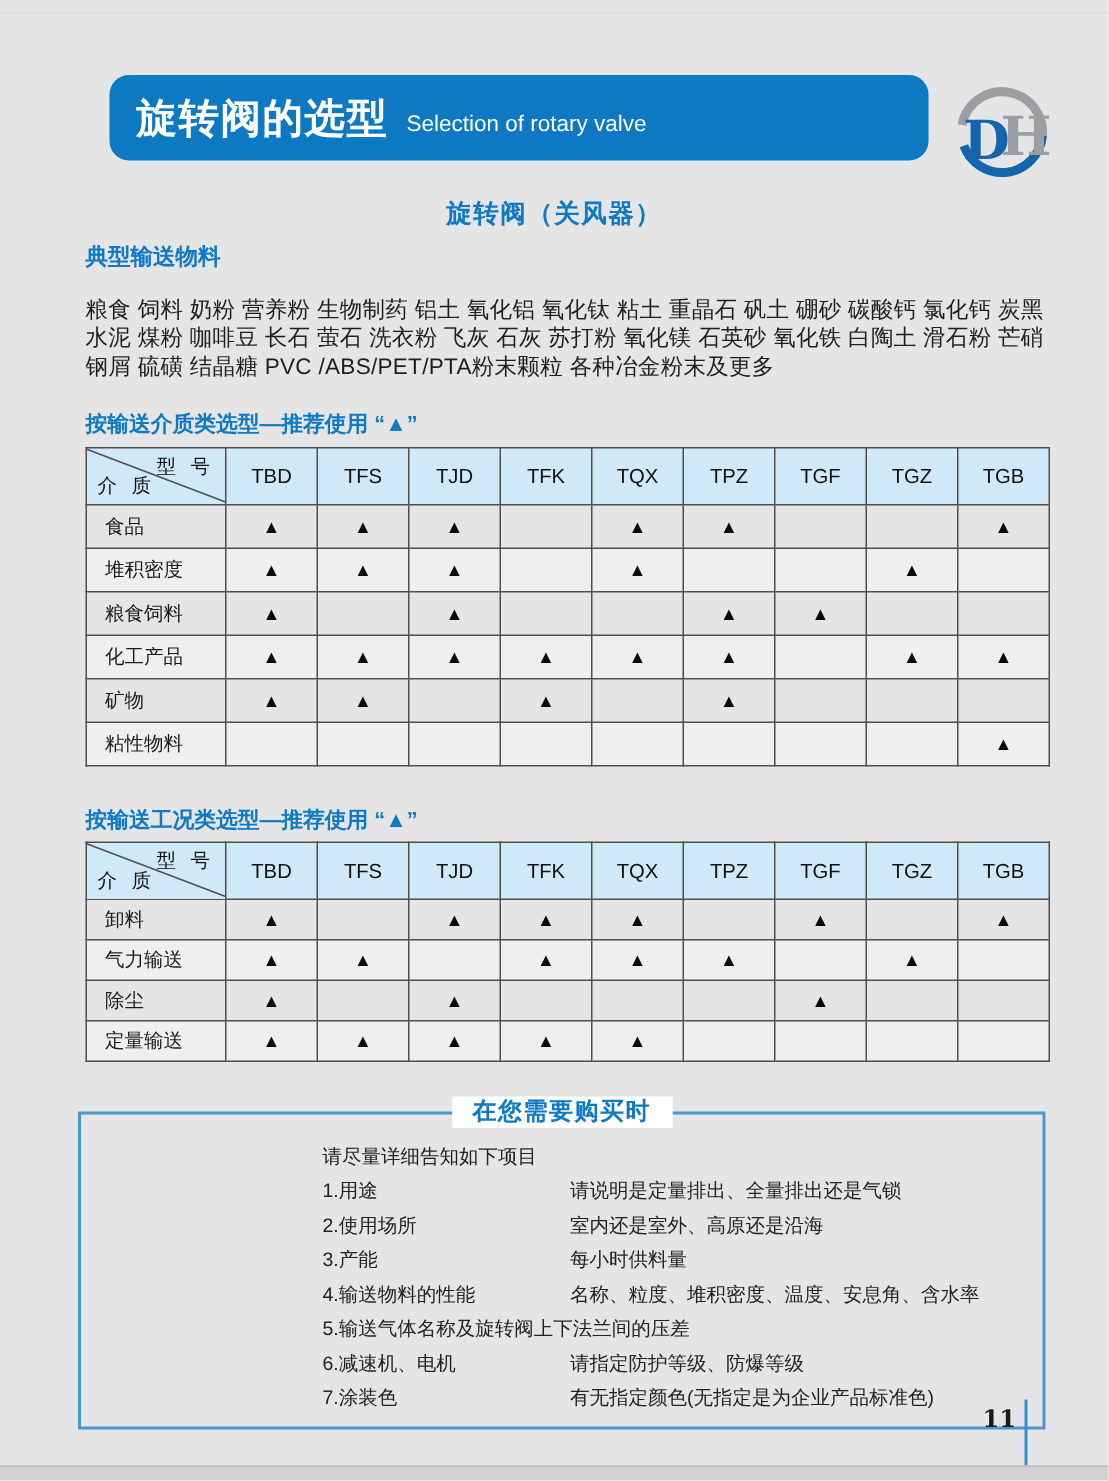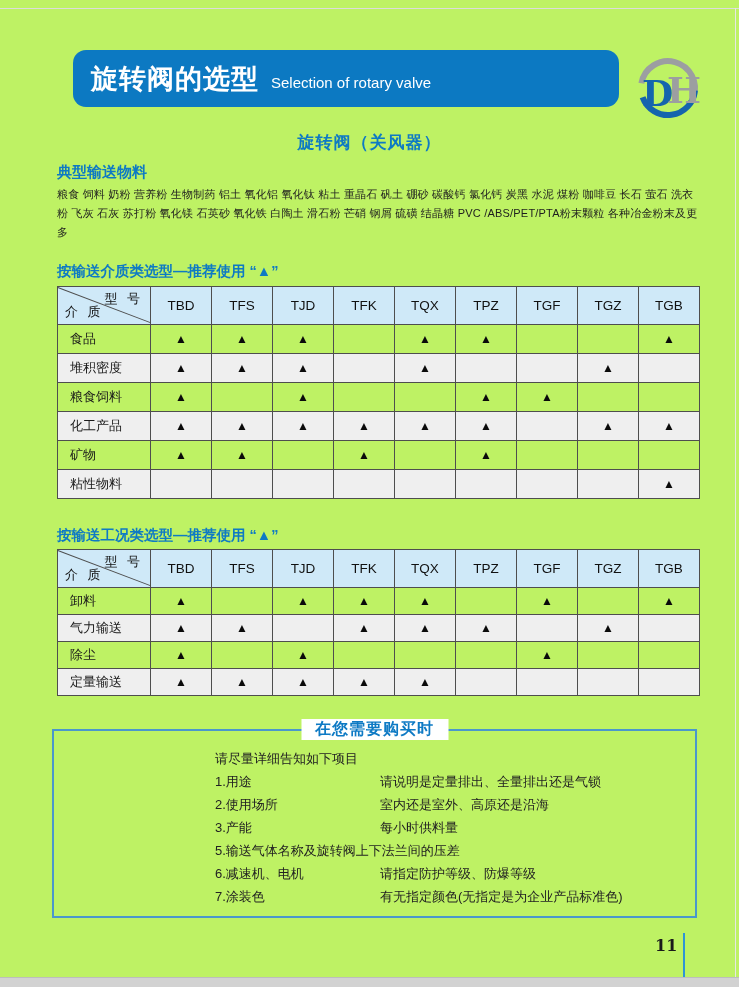--- a/index.html
+++ b/index.html
@@ -1,20 +1,20 @@
 <!DOCTYPE html>
 <html style="--banner-blue: #0c79c2; --heading-blue: #0e7ac4; --table-header-bg: #cfe9f8; --row-alt-bg: #efefef; --table-border: #4e4e4e; --box-border: #4a97cc; --mark-color: #0a0a0a; --logo-blue: #1565ad; --logo-gray: #9c9ea1; --page-bar-blue: #2f94d6;"><head>
 <meta charset="utf-8">
 <style>
   html,body{margin:0;padding:0;}
   body{background:#ffffff;}
   .page{
     position:relative;
     width:739px;height:987px;
-    background:#bef264;
+    background:#e5e5e5;
     font-family:"Liberation Sans","DejaVu Sans",sans-serif;
     overflow:hidden;
   }
   .page-top-line{position:absolute;top:8px;left:0;width:100%;height:1px;background:#dcdcdc;}
   .page-right-line{position:absolute;top:8px;right:3px;width:1px;height:969px;background:#e6e6e6;}
   .page-bottom-band{position:absolute;bottom:0;left:0;width:100%;height:9px;background:#d2d2d2;border-top:1px solid #bdbdbd;}
 
   
   .banner{
     position:absolute;top:50px;left:73px;width:546px;height:57px;
@@ -30,21 +30,21 @@
     position:absolute;top:131px;left:0;width:100%;text-align:center;
     color:var(--heading-blue);font-size:17px;font-weight:bold;letter-spacing:1px;
   }
 
   .content{position:absolute;top:163px;left:57px;width:643px;}
 
   .section-heading{
     color:var(--heading-blue);font-size:15px;font-weight:bold;line-height:18px;
   }
   .materials-text{
-    margin-top:4px;font-size:11px;line-height:19px;color:#1e1e1e;letter-spacing:0.2px;
+    margin-top:16px;font-size:15px;line-height:19px;color:#1e1e1e;letter-spacing:0.2px;
   }
   .h-table1{margin-top:20px;font-size:14.5px;}
   .h-table2{margin-top:27px;font-size:14.5px;}
 
   
   table.sel-table{
     border-collapse:collapse;table-layout:fixed;width:643px;margin-top:6px;padding-left:46px;
   }
   table.sel-table.t2{margin-top:5px;}
   .sel-table th,.sel-table td{border:1px solid var(--table-border);}
@@ -295,20 +295,24 @@
             </div>
             <div class="purchase-item">
               <span class="item-label">2.使用场所</span>
               <span class="item-desc">室内还是室外、高原还是沿海</span>
             </div>
             <div class="purchase-item">
               <span class="item-label">3.产能</span>
               <span class="item-desc">每小时供料量</span>
             </div>
             <div class="purchase-item">
+              <span class="item-label">4.输送物料的性能</span>
+              <span class="item-desc">名称、粒度、堆积密度、温度、安息角、含水率</span>
+            </div>
+            <div class="purchase-item">
               <span class="item-label">5.输送气体名称及旋转阀上下法兰间的压差</span>
               <span class="item-desc"></span>
             </div>
             <div class="purchase-item">
               <span class="item-label">6.减速机、电机</span>
               <span class="item-desc">请指定防护等级、防爆等级</span>
             </div>
             <div class="purchase-item">
               <span class="item-label">7.涂装色</span>
               <span class="item-desc">有无指定颜色(无指定是为企业产品标准色)</span>

